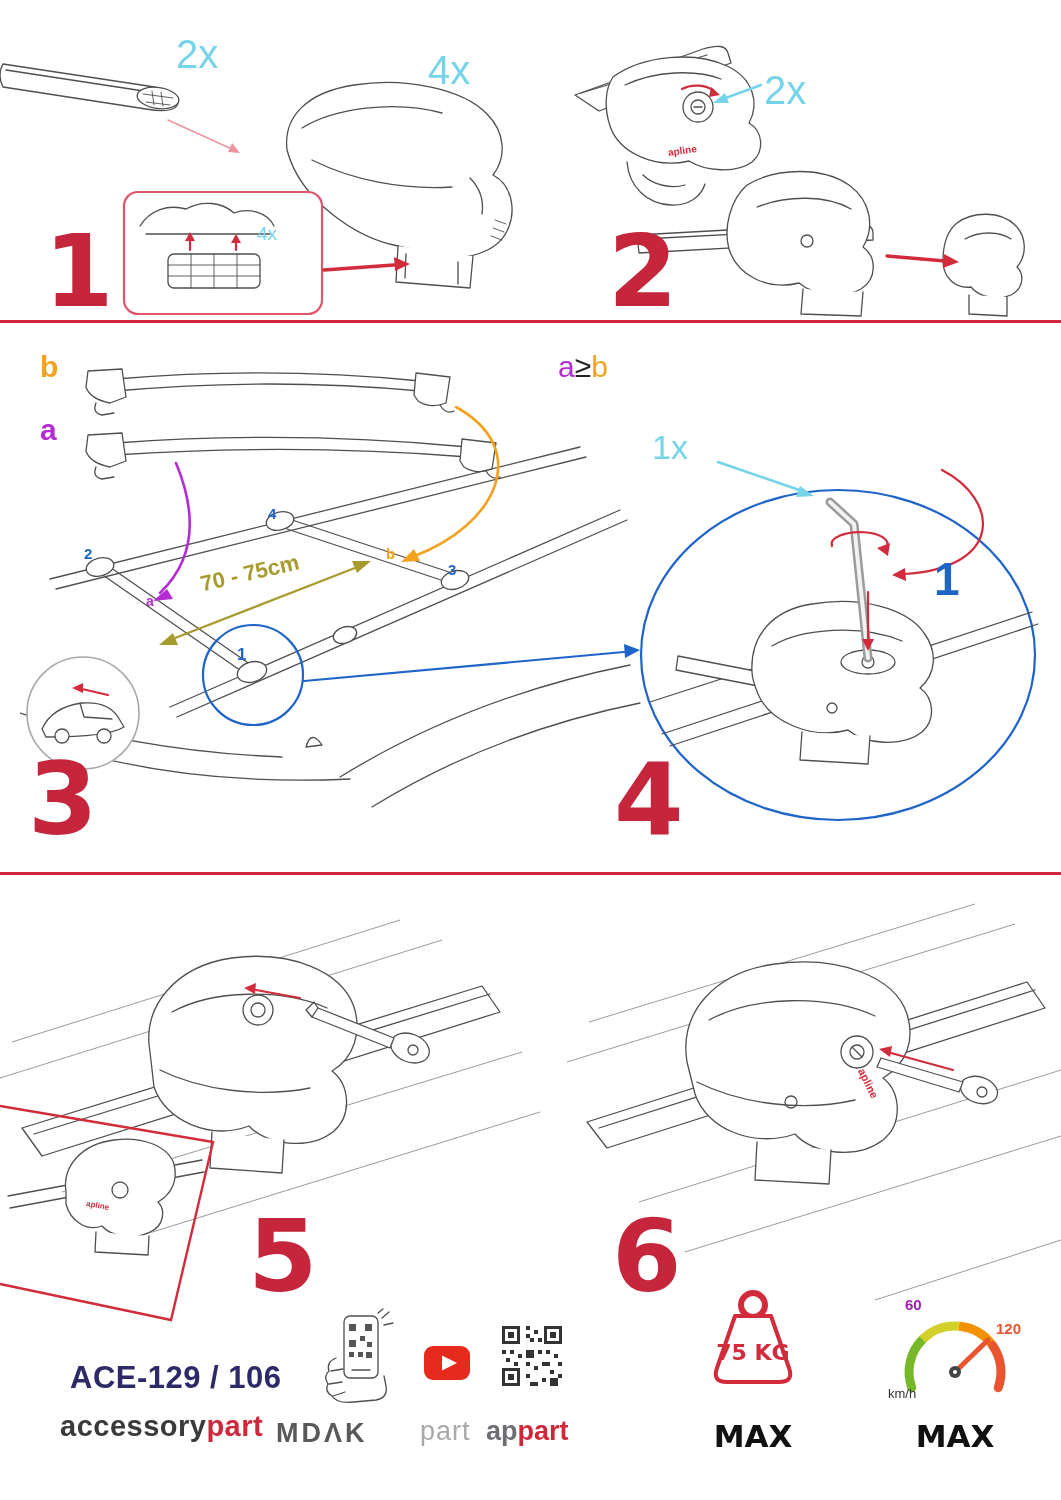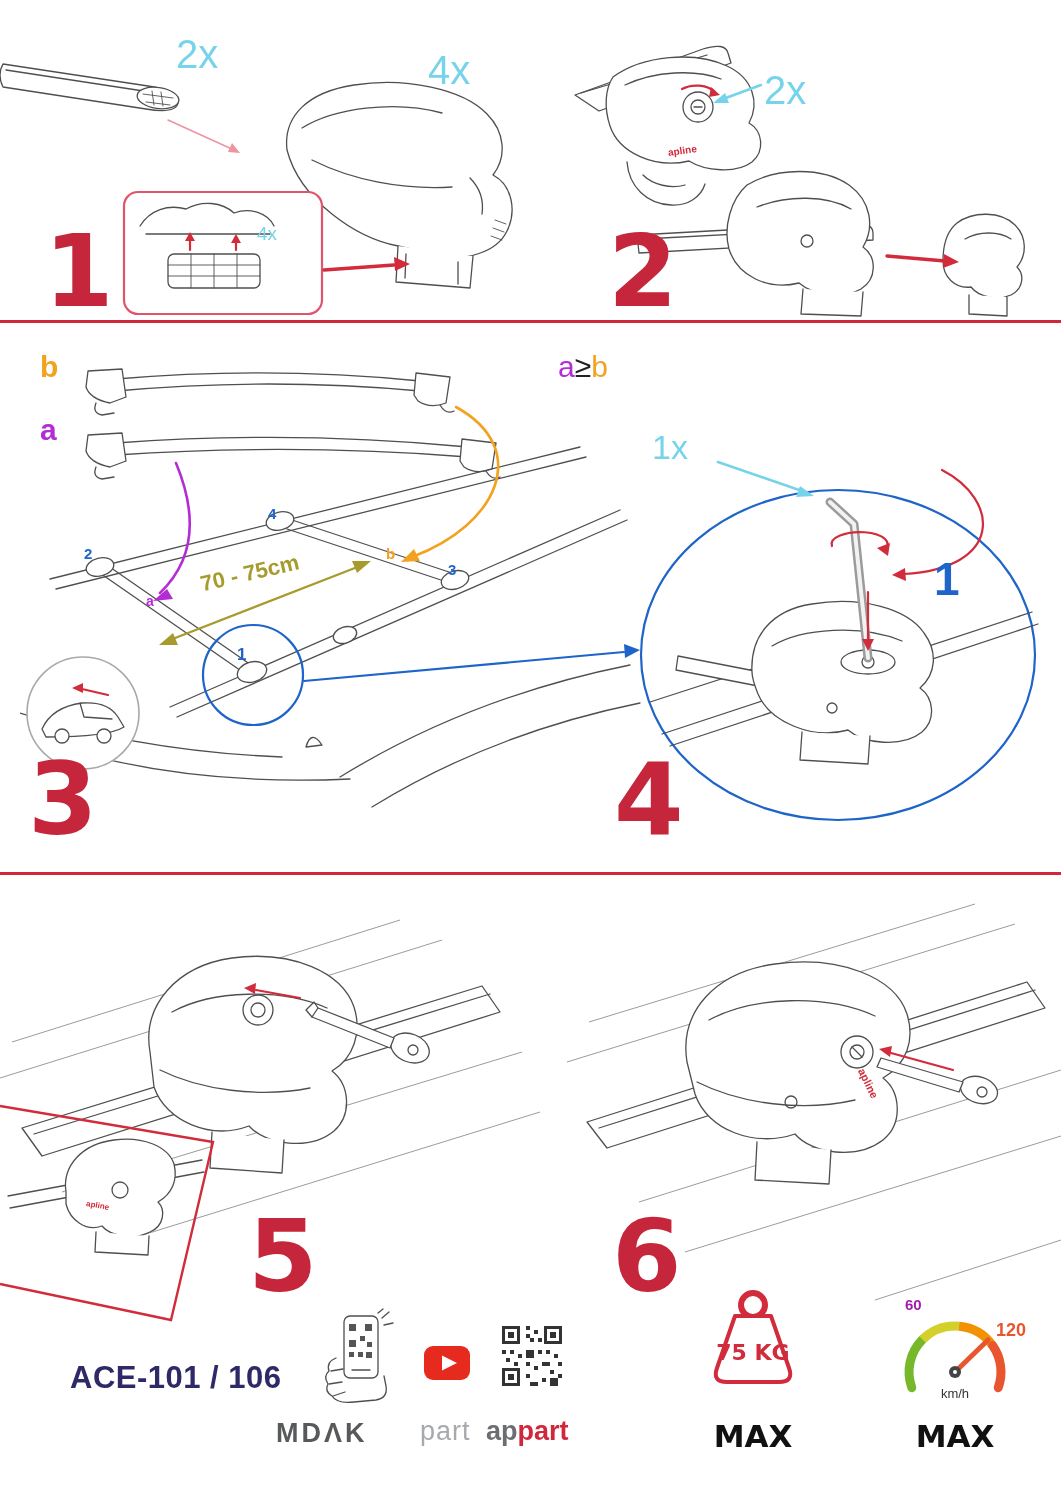--- a/index.html
+++ b/index.html
@@ -25,22 +25,22 @@
   .logotag{position:absolute;color:#d22b3b;font-weight:700;line-height:1}
   .model{position:absolute;font-size:31px;font-weight:700;color:#2e2a67;letter-spacing:.5px}
   .brand{position:absolute;font-size:29px;font-weight:700;color:#3a3a3a;letter-spacing:.5px}
   .red-txt{color:#d0273a}
   .mdak{position:absolute;font-size:27px;font-weight:700;color:#58595b;letter-spacing:3px}
   .ipqi{position:absolute;font-size:27px;font-weight:500;color:#a7a9ac;letter-spacing:1px}
   .apline{position:absolute;font-size:27px;font-weight:700;color:#6d6e71}
   .maxlabel{position:absolute;font-size:31px;font-weight:700;color:#111;text-align:center;font-family:"DejaVu Sans",sans-serif}
   .weightval{position:absolute;font-size:22px;font-weight:700;color:#d22b3b;text-align:center;font-family:"DejaVu Sans",sans-serif}
   .speedlow{position:absolute;font-size:15px;font-weight:700;color:#a21caf}
-  .speedhigh{position:absolute;font-size:18px;font-weight:700;color:#e8552e}
-  .kmh{position:absolute;font-size:13px;color:#333;text-align:center}
+  .speedhigh{position:absolute;font-size:15px;font-weight:700;color:#e8552e}
+  .kmh{position:absolute;font-size:13px;color:#333;}
   
   .sk *{stroke:#4f4f4f;stroke-width:1.3;fill:none;stroke-linecap:round;stroke-linejoin:round}
   .sk .wf{fill:#fff}
   .lt *{stroke:#9b9b9b;stroke-width:1;fill:none}
   .thin{stroke-width:.9px}
   path.red2{stroke:#d22b3b;stroke-width:2.2;fill:none;stroke-linecap:round}
   path.red3{stroke:#d22b3b;stroke-width:3.4;fill:none;stroke-linecap:round}
   path.cyan{stroke:#76d4ea;stroke-width:2.6;fill:none;stroke-linecap:round}
   path.purp{stroke:#b32cd4;stroke-width:2.6;fill:none;stroke-linecap:round}
   path.oran{stroke:#f2a21f;stroke-width:2.6;fill:none;stroke-linecap:round}
@@ -299,21 +299,22 @@
         <circle cx="427" cy="202" r="5"></circle>
         <path class="wf" d="M408,192 L326,168 L322,177 L404,202 Z"></path>
       </g>
     </g>
     <path class="red2" d="M398,180 L336,163"></path>
     <path fill="#d22b3b" d="M324,159 L337,156 L335,167 Z"></path>
   </svg>
   <div class="logotag" style="left:852px;top:1078px;font-size:11px;transform:rotate(64deg)">apline</div>
   <div class="stepnum" style="left:612px;top:1207px">6</div>
 
-  <div class="model" style="left:70px;top:1360px">ACE-101 / 106</div>
+  <div class="model" style="left:70px;top:1360px">ACE-129 / 106</div>
+  <div class="brand" style="left:60px;top:1410px"><span>accessory</span><span class="red-txt">part</span></div>
 
   <svg class="abs" style="left:320px;top:1308px" width="78" height="100" viewBox="0 0 78 100">
     <g class="sk">
       <rect class="wf" x="24" y="8" width="34" height="62" rx="6"></rect>
       <path d="M32,62 L50,62"></path>
       <path d="M62,10 L69,4 M64,17 L73,15 M58,5 L63,1"></path>
       <path d="M16,50 Q6,54 9,63 Q3,68 8,76 Q4,83 12,88 Q17,96 34,94 L56,92 Q68,90 66,78 L64,68"></path>
       <path d="M11,63 L23,61 M9,76 L22,74 M13,88 L25,84"></path>
     </g>
     <g fill="#555">

